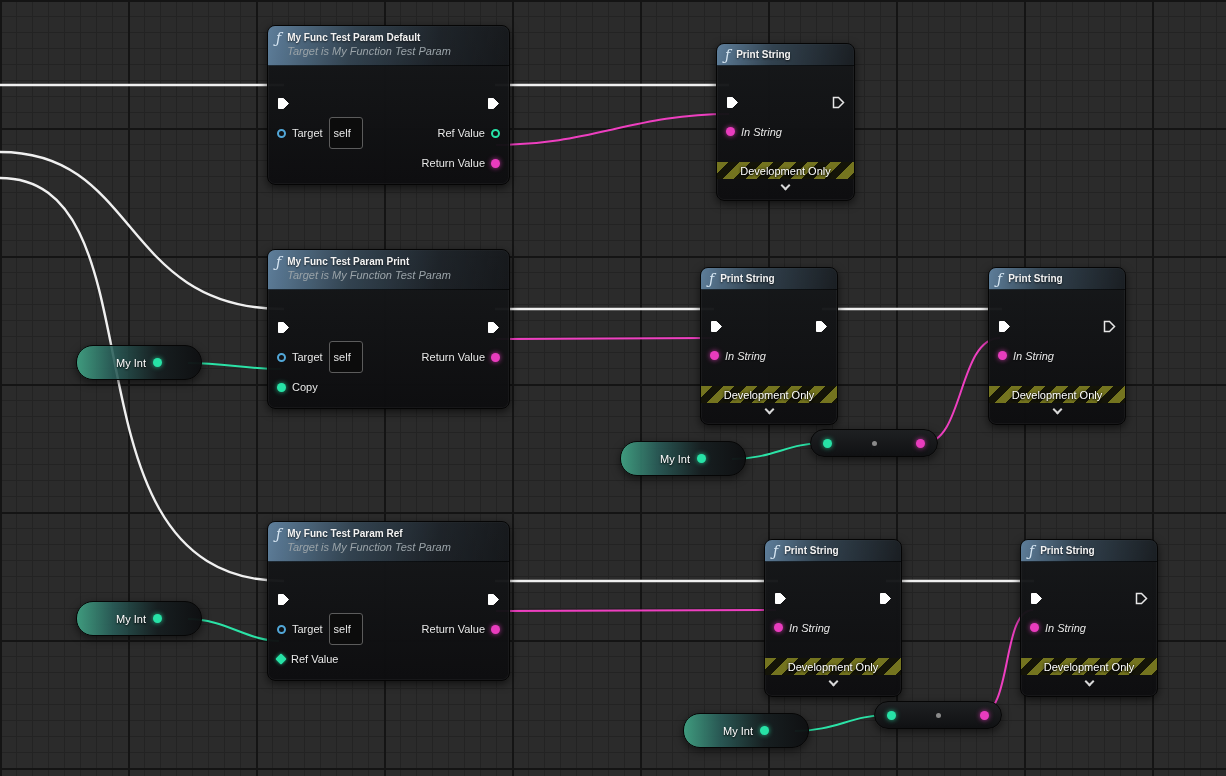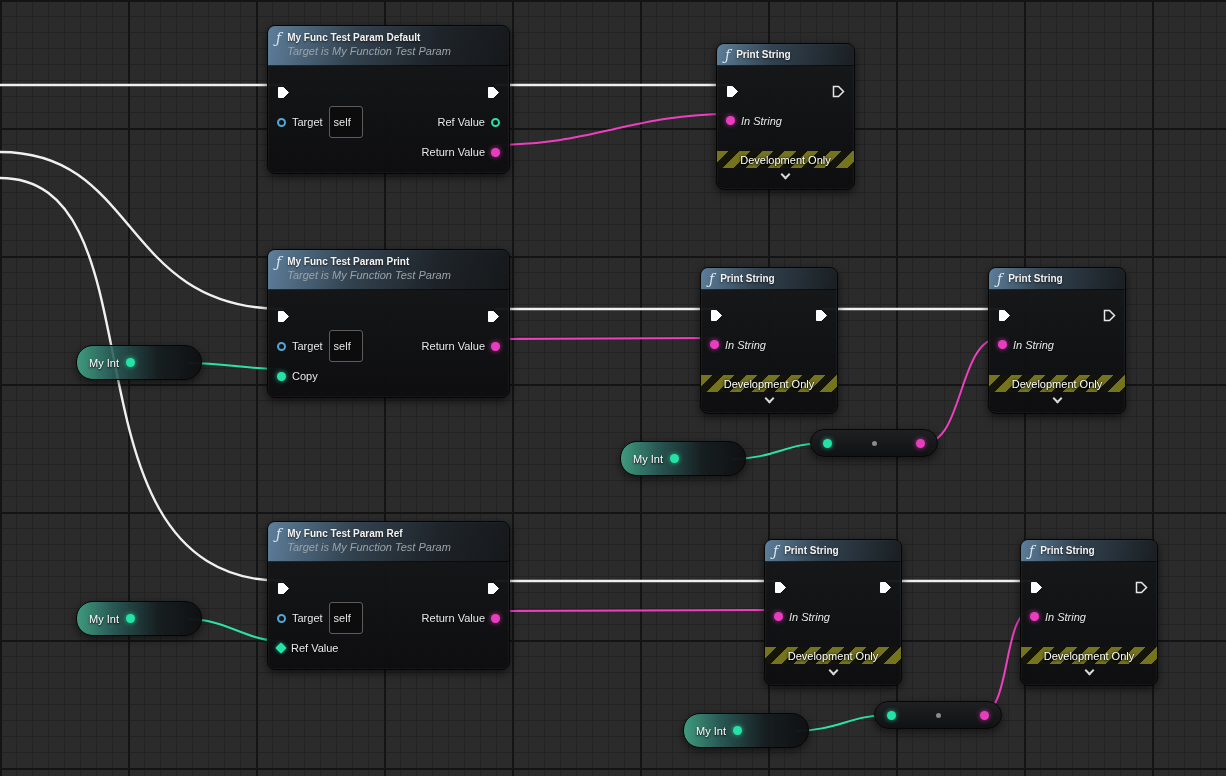--- a/index.html
+++ b/index.html
@@ -35,21 +35,21 @@
   .print-header {
     display:flex; align-items:center; gap:6px; height:22px;
     padding:0 8px; border-radius:7px 7px 0 0;
     background:linear-gradient(100deg, rgba(98,132,162,0.95) 0%, rgba(58,78,94,0.8) 40%, rgba(30,36,42,0.55) 100%);
     border-bottom:1px solid rgba(0,0,0,0.65);
   }
   .fn-icon { font-style:italic; font-family:"DejaVu Serif", serif; color:#d8e7f3; font-size:14px; line-height:16px; }
   .node-title { font-size:10px; font-weight:bold; color:#f3f3f3; line-height:15px; white-space:nowrap; text-shadow:0 1px 2px rgba(0,0,0,0.7); }
   .node-subtitle { font-size:11px; font-style:italic; color:#9aa3a8; line-height:13px; white-space:nowrap; }
 
-  .node-body { padding:11px 0 6px 0; }
+  .node-body { padding:22px 0 6px 0; }
   .pin-row { display:flex; align-items:center; justify-content:space-between; height:30px; padding:0 9px; }
   .print-row { height:29px;font-style:italic; }
   .pin-left, .pin-right { display:flex; align-items:center; gap:6px; }
   .pin-label { font-size:11px; color:#e8e8e8; white-space:nowrap; text-shadow:0 1px 1px rgba(0,0,0,0.6); }
 
   .pin-circle { width:9px; height:9px; border-radius:50%; flex:0 0 auto; }
   .filled-magenta { background:#e93cbe; box-shadow:0 0 5px rgba(233,60,190,0.8); }
   .filled-teal   { background:#27e2a6; box-shadow:0 0 5px rgba(39,226,166,0.8); }
   .ring-teal { border:2px solid #27e2a6; background:transparent; }
   .ring-blue { border:2px solid #52a7d8; background:transparent; }
@@ -67,21 +67,21 @@
     height:17px; margin-top:16px;
     background:repeating-linear-gradient(135deg, #74741f 0px, #74741f 8px, #141408 8px, #141408 16px);
     display:flex; align-items:center; justify-content:center;
   }
   .banner span { font-size:11px; color:#ffffff; text-shadow:0 1px 2px #000, 0 0 3px #000; white-space:nowrap; }
   .chevron-row { height:15px; display:flex; align-items:center; justify-content:center; }
   .chevron { width:7px; height:7px; border-right:2px solid #d8d8d8; border-bottom:2px solid #d8d8d8; transform:rotate(45deg); margin-top:-3px; }
 
   .var-node {
     position:absolute; z-index:2; height:35px; width:126px; border-radius:17px;
-    display:flex; align-items:center; justify-content:flex-start; gap:7px; padding:0 12px;
+    display:flex; align-items:center; justify-content:center; gap:7px; padding:0 12px;
     background:linear-gradient(90deg, rgba(64,160,130,0.95) 0%, rgba(40,92,88,0.88) 30%, rgba(22,30,32,0.95) 65%, rgba(14,15,17,0.97) 100%);
     border:1px solid #060606; box-shadow:0 3px 8px rgba(0,0,0,0.55);
   }
   .var-label { font-size:11px; color:#ffffff; text-shadow:0 1px 2px #000; }
 
   .conv-node {
     position:absolute; z-index:2; height:28px; width:128px; border-radius:14px;
     display:flex; align-items:center; justify-content:space-between; padding:0 12px;
     background:linear-gradient(180deg, #1e2022, #101113);
     border:1px solid #060606; box-shadow:0 3px 8px rgba(0,0,0,0.55);

